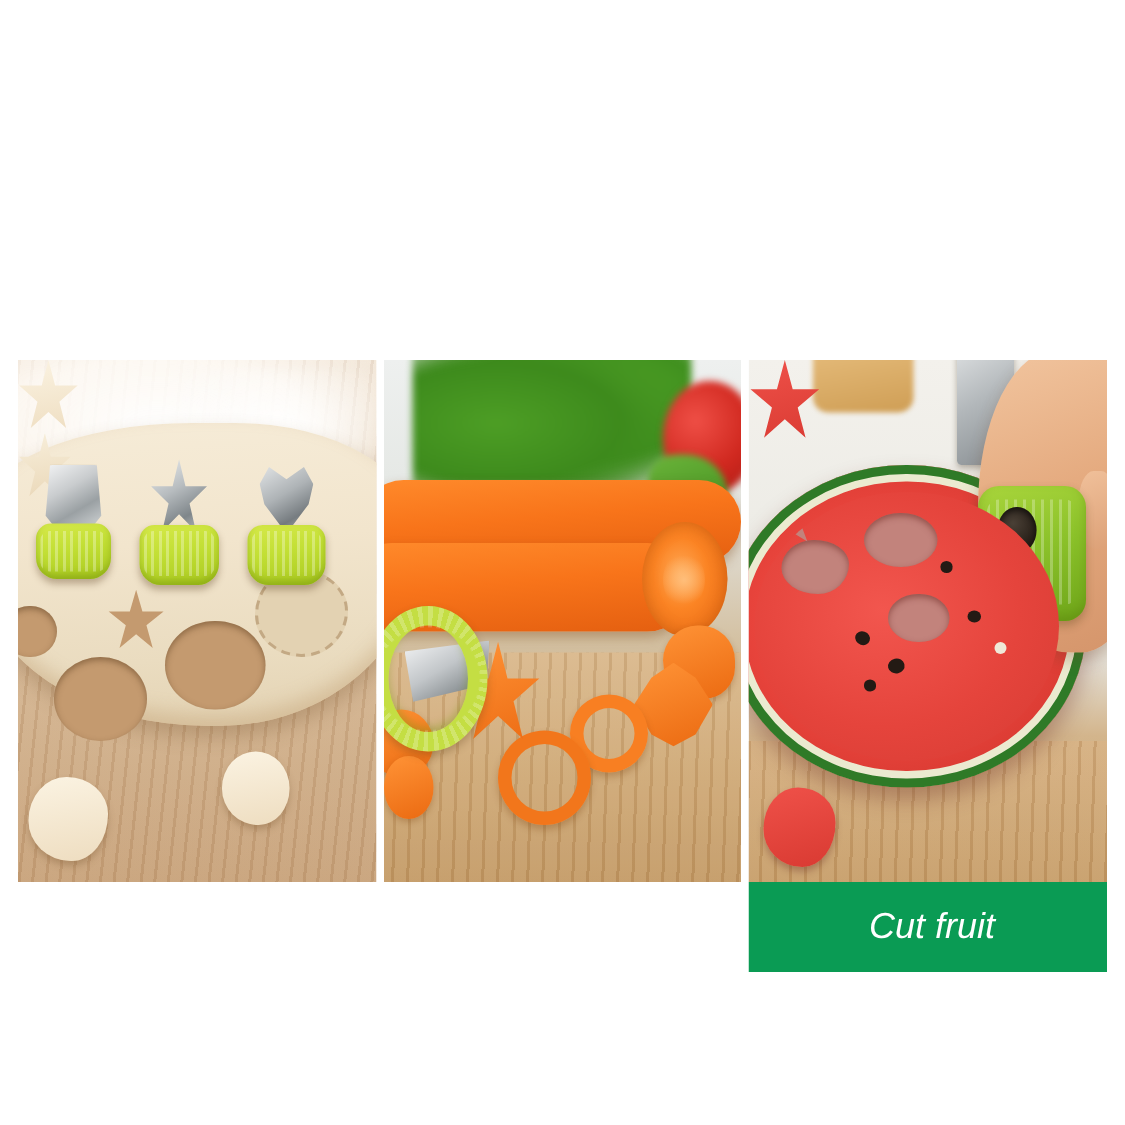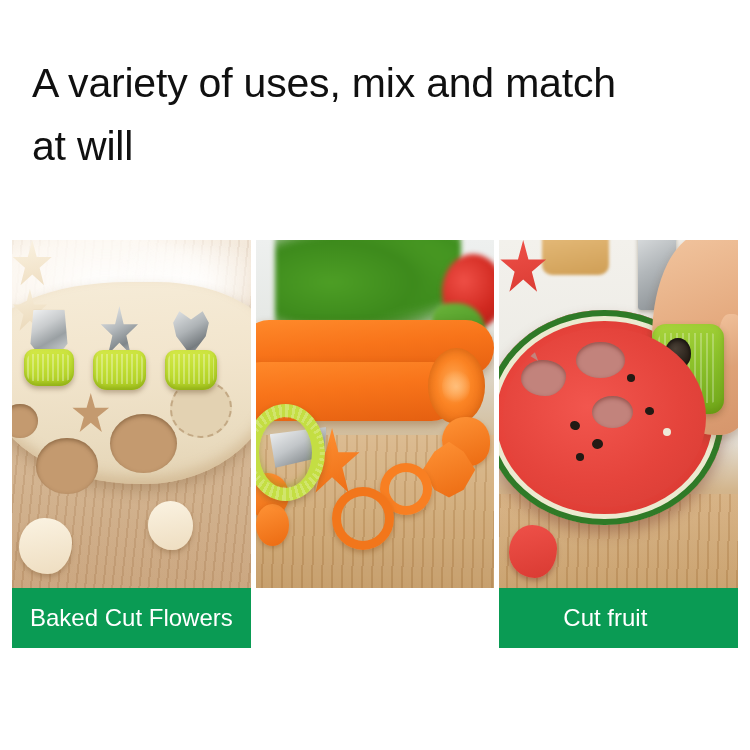--- a/index.html
+++ b/index.html
@@ -52,21 +52,21 @@
   .caption {
     height:60px;
     background:#0a9b54;
     color:#ffffff;
     font-size:24px;
     line-height:60px;
     padding-left:18px;
     white-space:nowrap;
     overflow:hidden;
   }
-  .caption.center { padding-left:64px; }
+  .caption.center { padding-left:80px;font-style:italic; }
 
   
   .p1-bg {
     position:absolute; inset:0;
     background:
       linear-gradient(180deg,#efe2d2 0%,#e2cdb3 18%,#d9bd9c 42%,#cfae89 70%,#c6a078 100%);
   }
   .p1-woodgrain {
     position:absolute; inset:0;
     background:repeating-linear-gradient(96deg,
@@ -392,22 +392,20 @@
     background:linear-gradient(150deg,#e9ebec,#b3b8bb 50%,#868c90);
     border-radius:3px;
     box-shadow:0 2px 4px rgba(60,45,25,.35);
   }
 </style>
 </head>
 <body>
 
 <div class="page">
 
-  <div class="headline">A variety of uses, mix and match
-at will</div>
 
   <div class="strip">
 
     <div class="panel">
       <div class="photo">
         <div class="p1-bg"></div>
         <div class="p1-woodgrain"></div>
         <div class="p1-flour"></div>
         <div class="p1-flour2"></div>
 
@@ -431,21 +429,20 @@
         </div>
         <div class="cutter c2">
           <div class="blade"></div>
           <div class="handle"></div>
         </div>
         <div class="cutter c3">
           <div class="blade"></div>
           <div class="handle"></div>
         </div>
       </div>
-      <div class="caption">Baked Cut Flowers</div>
     </div>
 
     <div class="panel">
       <div class="photo">
         <div class="p2-bg"></div>
         <div class="p2-greens"></div>
         <div class="p2-tomato"></div>
         <div class="p2-scallion"></div>
         <div class="p2-board"></div>
 

